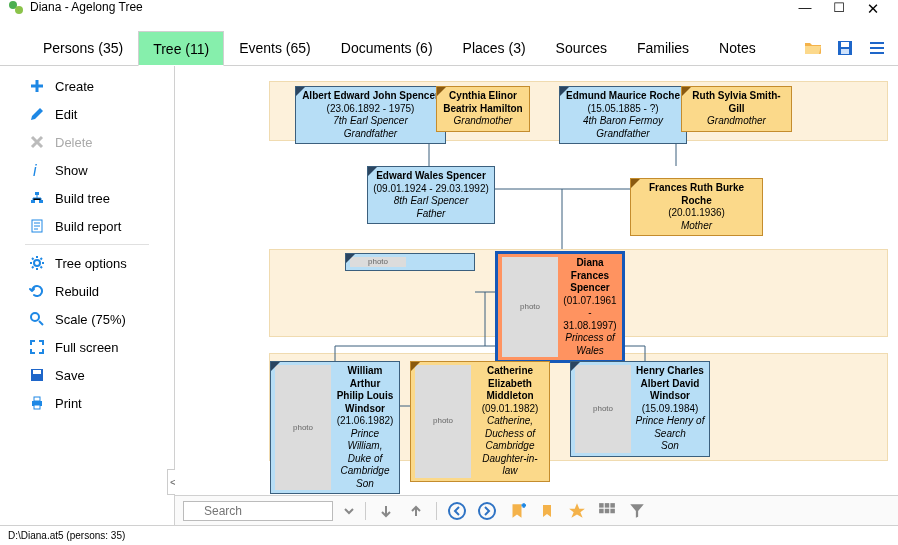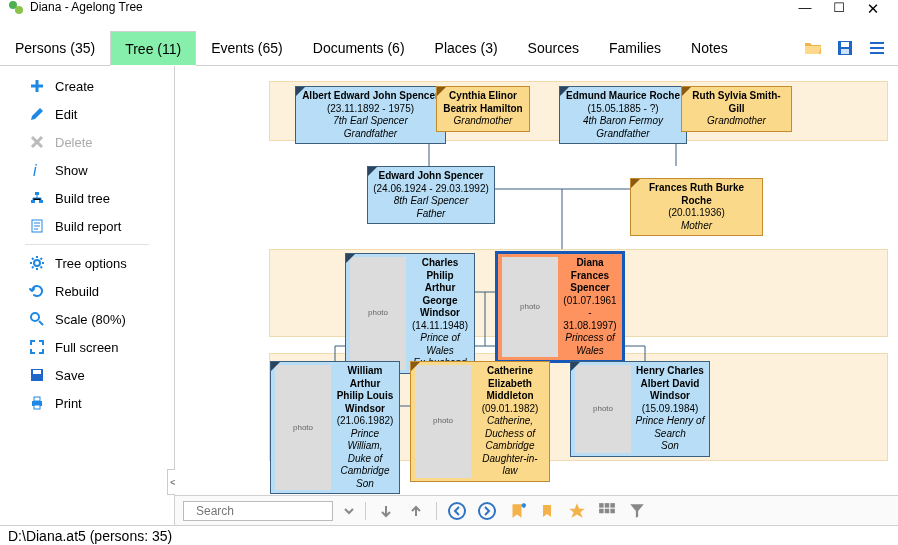--- a/index.html
+++ b/index.html
@@ -6,21 +6,21 @@
 html, body { width: 898px; height: 545px; overflow: hidden; background: #fff; }
 
 
 .titlebar { height: 30px; display: flex; padding: 0 8px; font-size: 12px; }
 .titlebar .logo { width: 16px; height: 16px; margin-right: 6px; }
 .titlebar .spacer { flex: 1; }
 .winbtn { width: 34px; text-align: center; font-family: Arial; font-size: 13px; cursor: pointer; }
 .winbtn.close-x { font-size: 15px; }
 
 
-.tabs-row { height: 36px; border-bottom: 1px solid #d0d0d0; display: flex; align-items: stretch; background:#fff; }
+.tabs-row { height: 36px; border-bottom: 1px solid #d0d0d0; display: flex; align-items: stretch; background:#fff;padding-left:28px; }
 .tab { padding: 0 14px; display: flex; align-items: center; font-size: 14px; border: 1px solid transparent; cursor: pointer; }
 .tab.active { border:1px solid #d0d0d0; border-bottom:1px solid #fff; background:#86efac; position:relative; top:1px; }
 .tabs-right { margin-left:auto; display:flex; align-items:center; gap:14px; padding-right:12px; }
 .ticon { width:18px; height:18px; cursor:pointer; }
 
 
 .main { display:flex; height: calc(545px - 30px - 36px - 20px); }
 .sidebar { width: 175px; border-right:1px solid #d0d0d0; padding:6px 15px; font-size:13px; }
 .side-item { display:flex; align-items:center; gap:10px; padding:6px 14px; cursor:pointer; }
 .side-item.disabled { color:#aaa; cursor:default; }
@@ -46,27 +46,27 @@
 .card .role2 { font-style:italic; }
 .card-body { display:flex; gap:4px; align-items:stretch; }
 .photo { width:56px; background:#dcdcdc; display:flex; align-items:center; justify-content:center; font-size:8px; color:#666; }
 
 
 svg.connectors { position:absolute; inset:0; pointer-events:none; }
 svg.connectors line { stroke:#3b5f7d; stroke-width:1; }
 
 
 .bottombar { position:absolute; left:0; right:0; bottom:0; height:30px; border-top:1px solid #d0d0d0; display:flex; align-items:center; gap:10px; padding:0 8px; background:#fafafa; }
-.search { width:150px; height:20px; font-size:12px; padding:1px 12px; border:1px solid #bbb; }
+.search { width:150px; height:20px; font-size:12px; padding:1px 20px; border:1px solid #bbb; }
 .bicon { width:20px; height:20px; cursor:pointer; display:flex; align-items:center; justify-content:center; color:#888; }
 .bicon.blue svg * { stroke:#2f73c4; }
 .vsep { width:1px; height:18px; background:#ccc; }
 
 
-.statusbar { height:20px; border-top:1px solid #d0d0d0; font-size:14px; padding:3px 8px; display:flex; align-items:center; }
+.statusbar { height:20px; border-top:1px solid #d0d0d0; font-size:10px; padding:3px 8px; display:flex; align-items:center; }
 </style>
 </head>
 <body>
 
 <div class="titlebar">
   <svg class="logo" viewBox="0 0 16 16">
       <circle cx="5" cy="5" r="4" fill="#4caf50"></circle>
       <circle cx="11" cy="10" r="4" fill="#8bc34a"></circle>
     </svg>
   <span>Diana - Agelong Tree</span>
@@ -156,21 +156,21 @@
       <svg class="sicon" viewBox="0 0 16 16">
           <path fill="none" stroke="#1e88e5" stroke-width="2" d="M3 8a5 5 0 1 1 2 4M3 8l-2-2M3 8l2-2" stroke-linecap="round"></path>
         </svg>
       <span>Rebuild</span>
     </div>
     <div class="side-item">
       <svg class="sicon" viewBox="0 0 16 16">
           <circle cx="6" cy="6" r="4" fill="none" stroke="#1e88e5" stroke-width="2"></circle>
           <path stroke="#1e88e5" stroke-width="2" d="M10 10l4 4"></path>
         </svg>
-      <span>Scale (80%)</span>
+      <span>Scale (75%)</span>
     </div>
     <div class="side-item">
       <svg class="sicon" viewBox="0 0 16 16">
           <path stroke="#1e88e5" stroke-width="2" fill="none" d="M2 6V2h4M14 6V2h-4M2 10v4h4M14 10v4h-4"></path>
         </svg>
       <span>Full screen</span>
     </div>
     <div class="side-item">
       <svg class="sicon" viewBox="0 0 16 16">
           <rect x="2" y="2" width="12" height="12" fill="#1e66c9"></rect>
@@ -214,21 +214,21 @@
         <line x1="160" y1="280" x2="470" y2="280"></line>
         <line x1="160" y1="280" x2="160" y2="295"></line>
         <line x1="470" y1="280" x2="470" y2="295"></line>
 
         <line x1="225" y1="340" x2="235" y2="340"></line>
       </svg>
 
       <div class="card" style="left:120px;top:20px;width:151px;">
         <div class="corner"></div>
         <div class="name">Albert Edward John Spencer</div>
-        <div class="dates">(23.11.1892 - 1975)</div>
+        <div class="dates">(23.06.1892 - 1975)</div>
         <div class="role1">7th Earl Spencer</div>
         <div class="role2">Grandfather</div>
       </div>
       <div class="card female" style="left:261px;top:20px;width:94px;">
         <div class="corner"></div>
         <div class="name">Cynthia Elinor Beatrix Hamilton</div>
         <div class="role2">Grandmother</div>
       </div>
       <div class="card" style="left:384px;top:20px;width:128px;">
         <div class="corner"></div>
@@ -238,42 +238,36 @@
         <div class="role2">Grandfather</div>
       </div>
       <div class="card female" style="left:506px;top:20px;width:111px;">
         <div class="corner"></div>
         <div class="name">Ruth Sylvia Smith-Gill</div>
         <div class="role2">Grandmother</div>
       </div>
 
       <div class="card" style="left:192px;top:100px;width:128px;">
         <div class="corner"></div>
-        <div class="name">Edward John Spencer</div>
-        <div class="dates">(24.06.1924 - 29.03.1992)</div>
+        <div class="name">Edward Wales Spencer</div>
+        <div class="dates">(09.01.1924 - 29.03.1992)</div>
         <div class="role1">8th Earl Spencer</div>
         <div class="role2">Father</div>
       </div>
       <div class="card female" style="left:455px;top:100px;width:133px;margin-top:12px;">
         <div class="corner"></div>
         <div class="name">Frances Ruth Burke Roche</div>
         <div class="dates">(20.01.1936)</div>
         <div class="role2">Mother</div>
       </div>
 
       <div class="card" style="left:170px;top:187px;width:130px;">
         <div class="corner"></div>
         <div class="card-body">
           <div class="photo">photo</div>
-          <div style="flex:1">
-            <div class="name">Charles Philip Arthur George Windsor</div>
-            <div class="dates">(14.11.1948)</div>
-            <div class="role1">Prince of Wales</div>
-            <div class="role2">Ex-husband</div>
-          </div>
         </div>
       </div>
       <div class="card female selected" style="left:320px;top:185px;width:130px;">
         <div class="card-body">
           <div class="photo">photo</div>
           <div style="flex:1">
             <div class="name">Diana Frances Spencer</div>
             <div class="dates">(01.07.1961 - 31.08.1997)</div>
             <div class="role1">Princess of Wales</div>
           </div>

